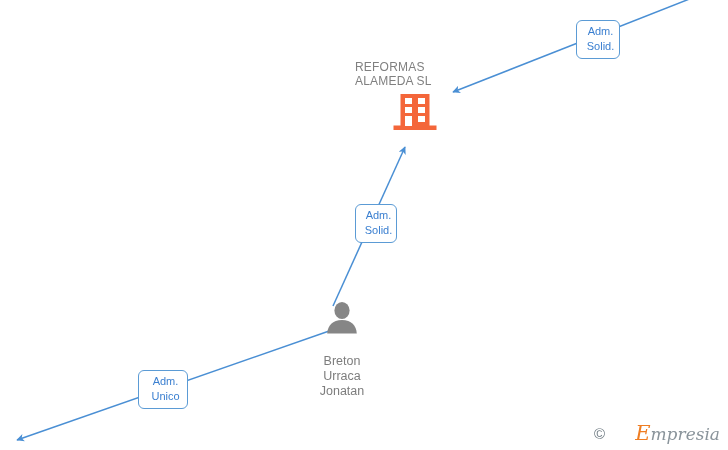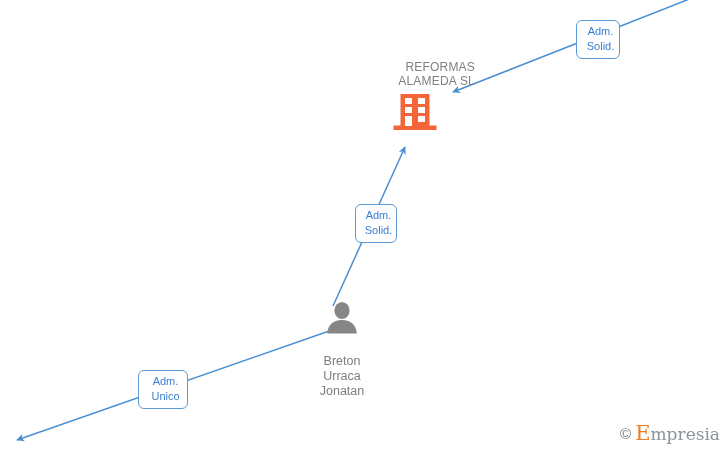--- a/index.html
+++ b/index.html
@@ -26,21 +26,21 @@
     height: 450px;
     pointer-events: none;
   }
 
   
   .company-node {
     position: absolute;
     left: 355px;
     top: 60px;
     width: 120px;
-    text-align: right;
+    text-align: left;
   }
   .company-name {
     font-size: 12px;
     line-height: 14px;
     color: #808080;
     letter-spacing: 0.2px;
     white-space: pre-line;
   }
   .building-icon {
     margin: 4px auto 0 auto;
@@ -100,23 +100,25 @@
     gap: 4px;
     user-select: none;
   }
   .watermark .copy {
     font-size: 15px;
     color: #6f7b83;
     line-height: 1;
   }
   .watermark .brand {
     font-family: "DejaVu Serif", serif;
+    font-style: italic;
     font-size: 17px;
     line-height: 1;
     color: #8a949b;
+    margin-left: 26px;
   }
   .watermark .brand .cap {
     color: #ef7d22;
     font-size: 21px;
   }
 </style>
 </head>
 <body>
 
 <div id="canvas">

